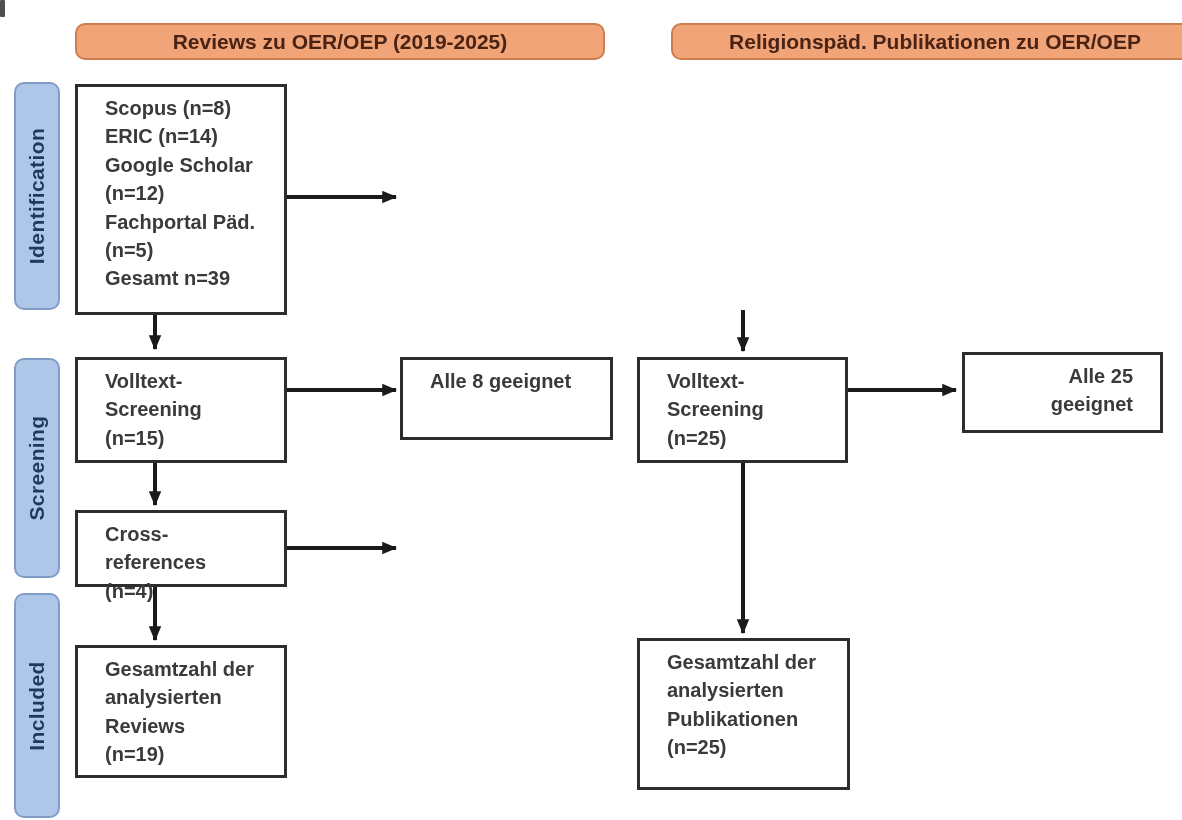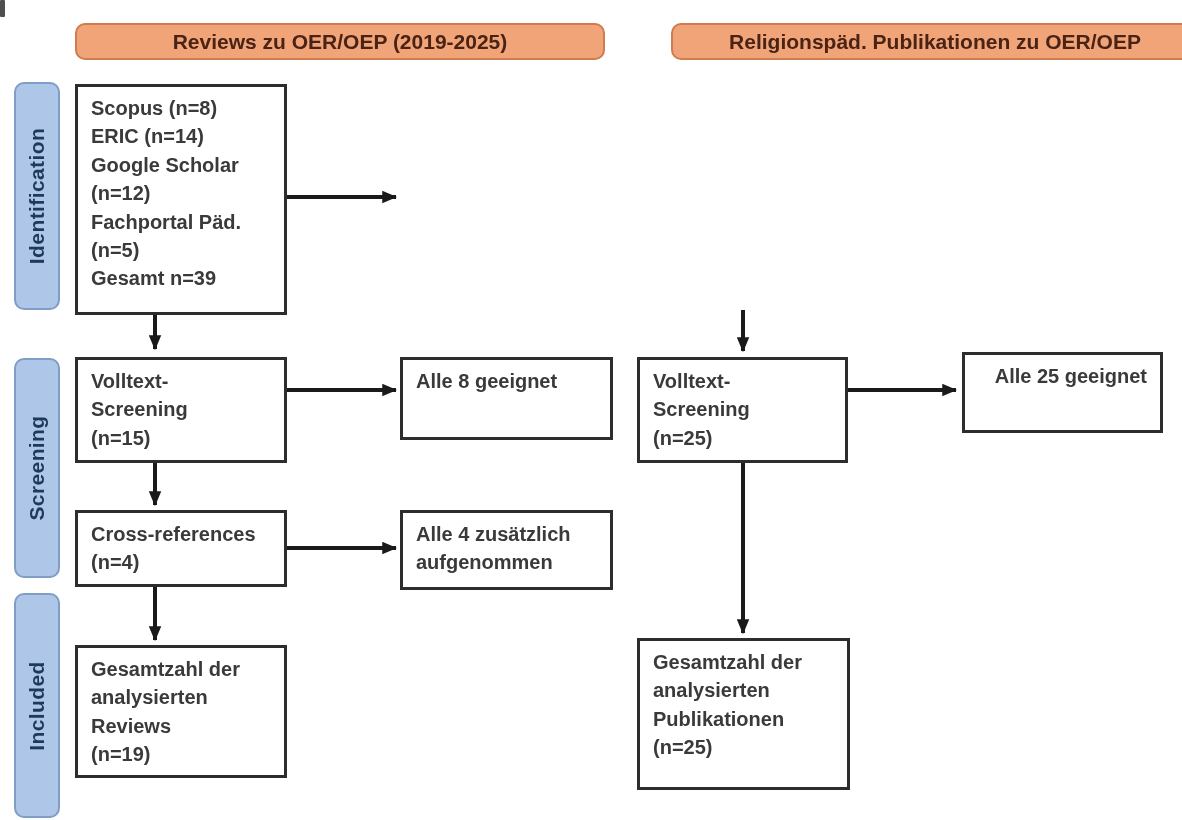--- a/index.html
+++ b/index.html
@@ -21,21 +21,21 @@
     display:flex;align-items:center;justify-content:center;
   }
   .stage span{
     transform:rotate(-90deg);white-space:nowrap;
     font-weight:bold;font-size:21px;color:var(--stage-text);
     letter-spacing:.4px;
   }
   .fbox{
     position:absolute;box-sizing:border-box;background:#ffffff;
     border:3px solid var(--box-border);
-    padding:7px 13px;font-size:20px;line-height:1.42;font-weight:600;
+    padding:7px 27px;font-size:20px;line-height:1.42;font-weight:600;
     color:var(--box-text);white-space:pre-line;text-align:left;
   }
   .arrows{position:absolute;left:0;top:0;pointer-events:none;}
   .arrows line{stroke:var(--arrow);stroke-width:4;}
   .arrows marker path{fill:var(--arrow);}
   .corner-mark{
     position:absolute;left:0;top:0;width:5px;height:17px;
     background:#4f4f4f;border-radius:1px;
   }
 </style>
@@ -65,22 +65,20 @@
 (n=12)
 Fachportal Päd.
 (n=5)
 Gesamt n=39</div>
   <div class="fbox" style="left:75px;top:357px;width:212px;height:106px;">Volltext-
 Screening
 (n=15)</div>
   <div class="fbox" style="left:400px;top:357px;width:213px;height:83px;">Alle 8 geeignet</div>
   <div class="fbox" style="left:75px;top:510px;width:212px;height:77px;">Cross-references
 (n=4)</div>
-  <div class="fbox" style="left:400px;top:510px;width:213px;height:80px;">Alle 4 zusätzlich
-aufgenommen</div>
   <div class="fbox" style="left:75px;top:645px;width:212px;height:133px;">Gesamtzahl der
 analysierten
 Reviews
 (n=19)</div>
 
   <div class="fbox" style="left:637px;top:357px;width:211px;height:106px;">Volltext-
 Screening
 (n=25)</div>
   <div class="fbox" style="left:962px;top:352px;width:201px;height:81px;text-align:right;">Alle 25 geeignet</div>
   <div class="fbox" style="left:637px;top:638px;width:213px;height:152px;">Gesamtzahl der

